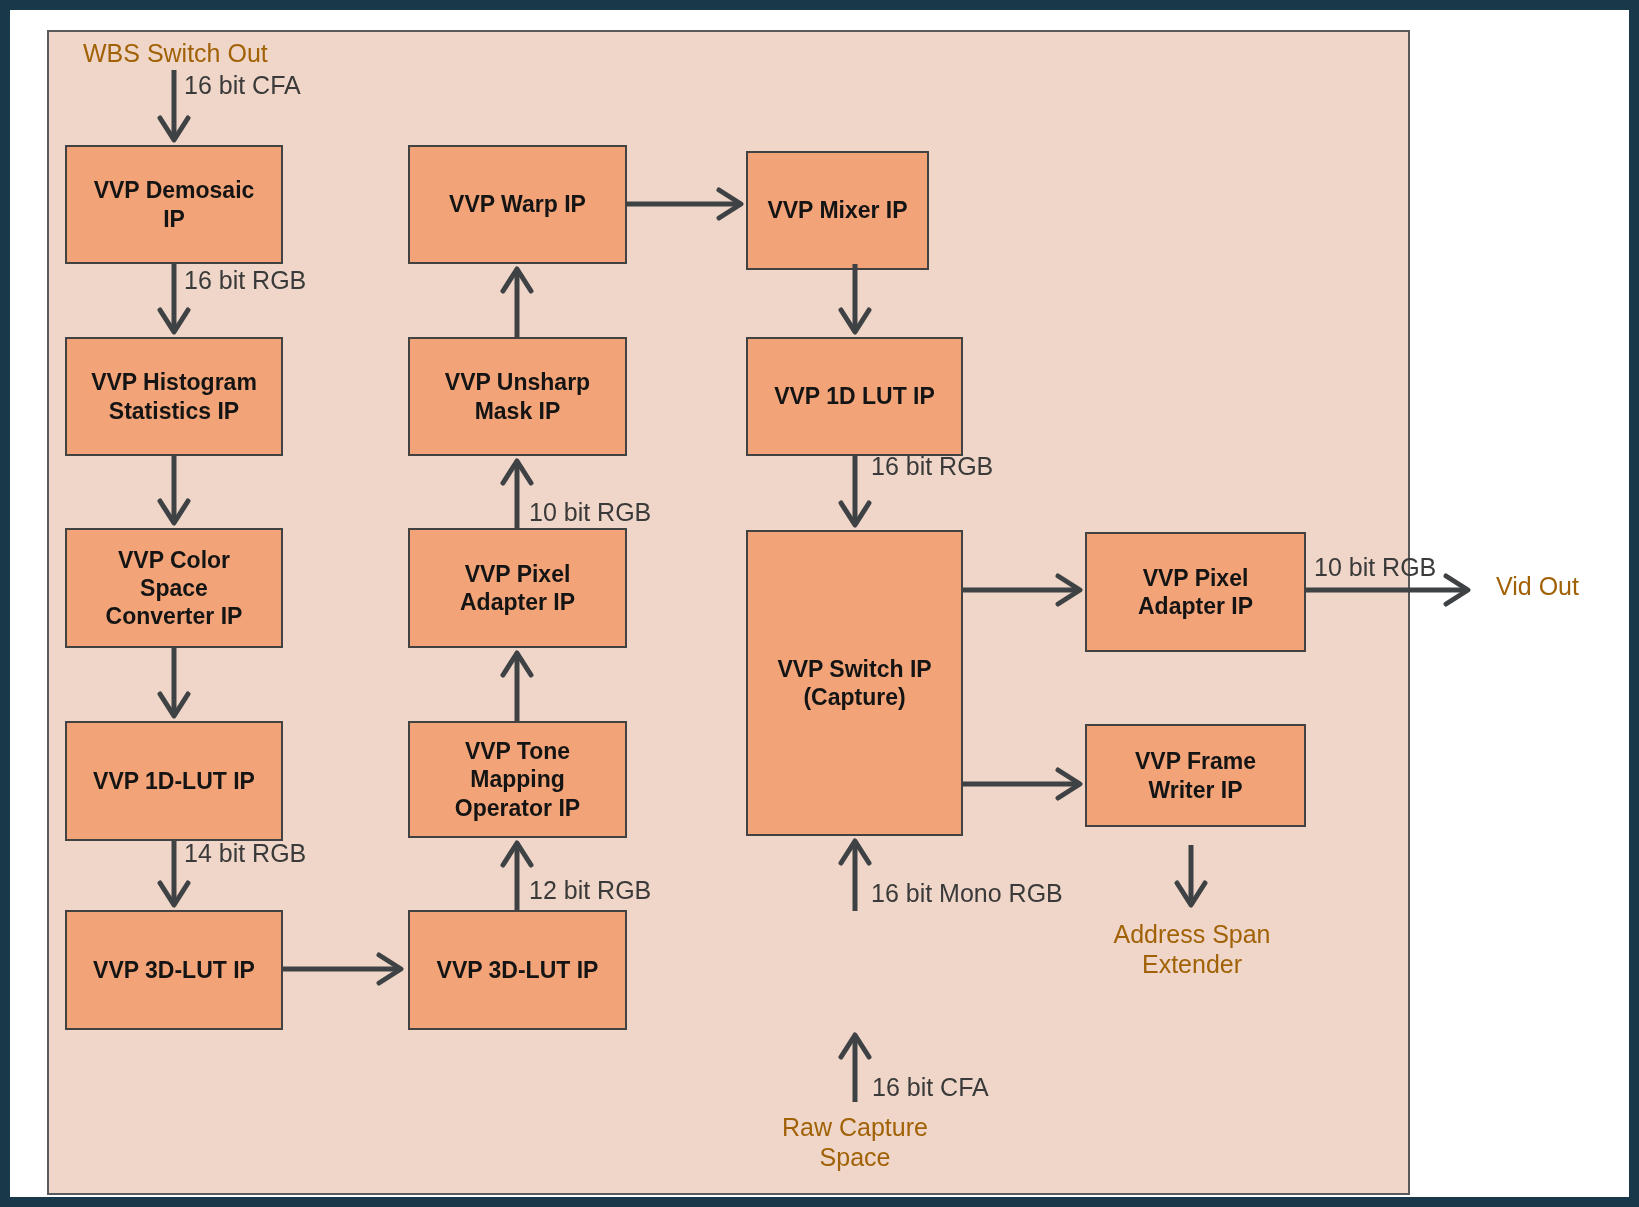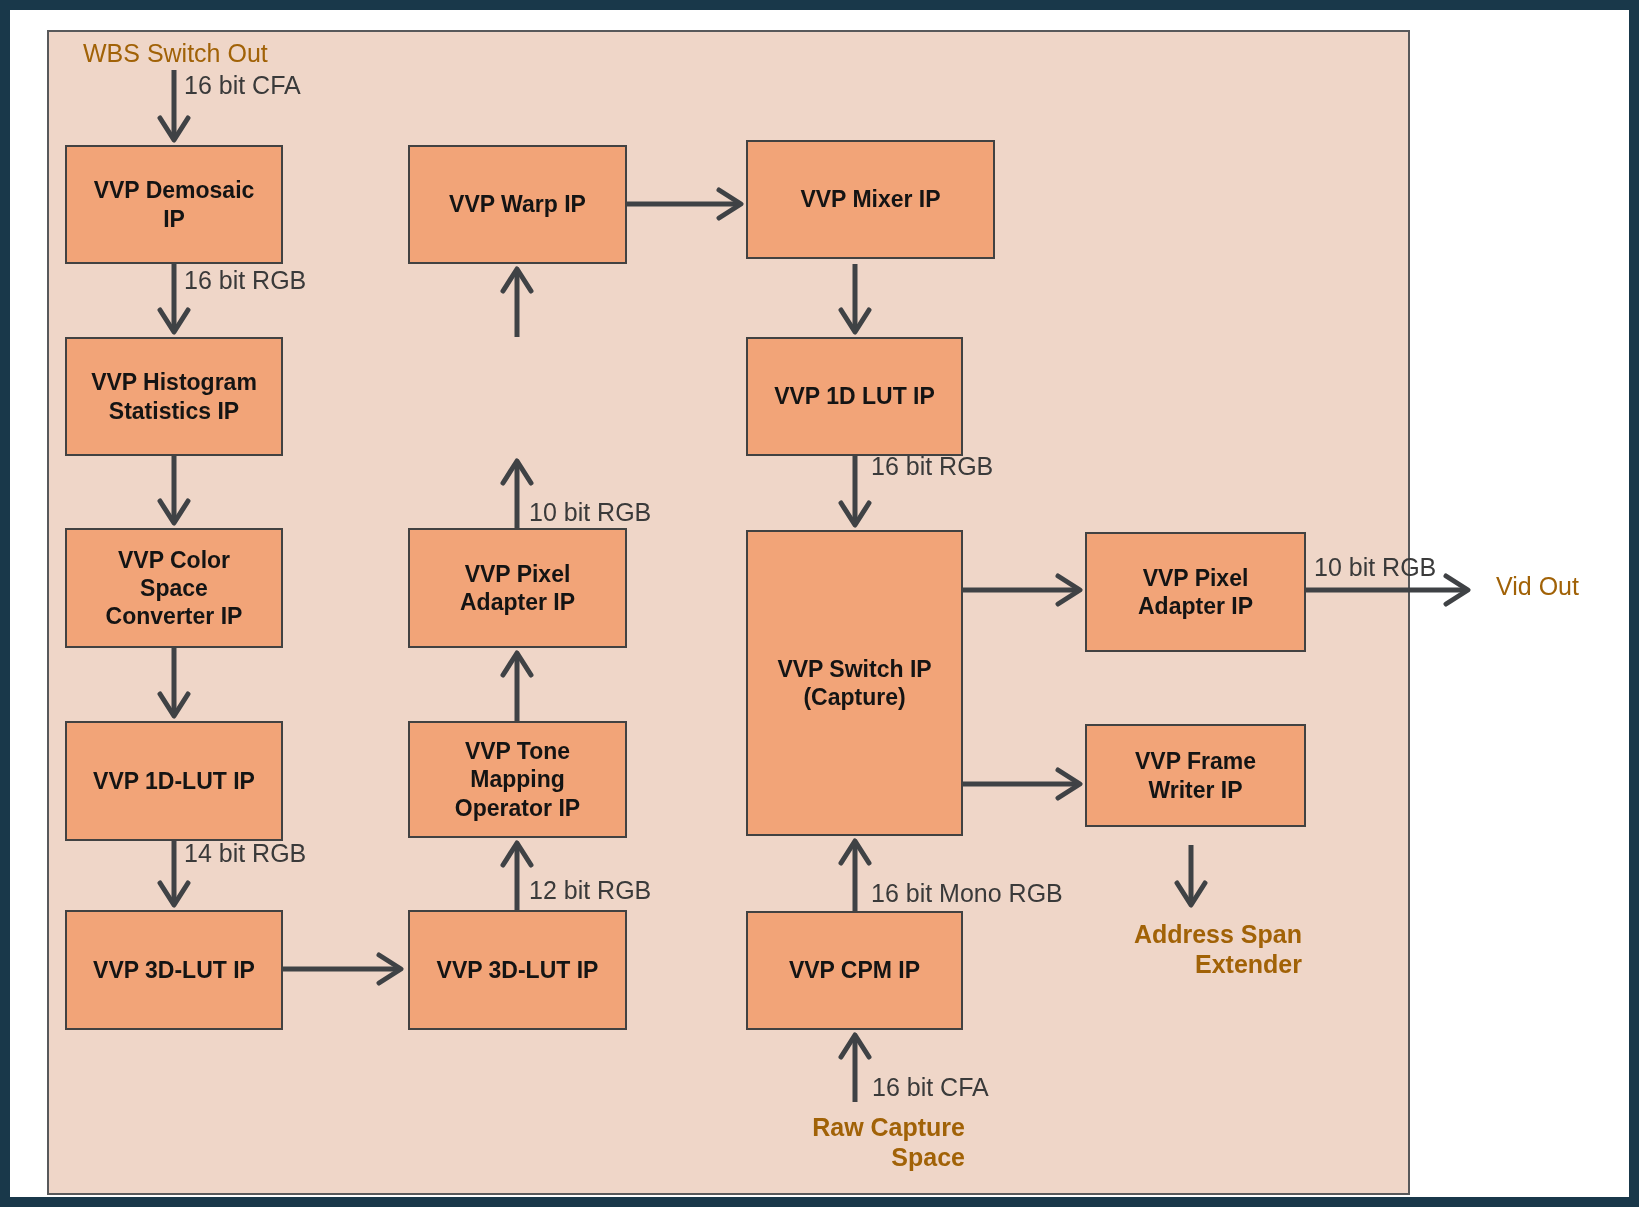--- a/index.html
+++ b/index.html
@@ -60,21 +60,21 @@
     z-index: 4;
   }
   .exttext {
     position: absolute;
     font-size: 25px;
     line-height: 1.2;
     color: #a16207;
     white-space: pre-line;
     z-index: 4;
   }
-  .center { text-align: right; font-weight: bold; }
+  .center { text-align: center; }
 </style>
 </head>
 <body>
 
 <div class="stage">
 
   <div class="panel"></div>
 
   <div class="box" style="left:65px;top:145px;width:218px;height:119px">
     <span>VVP Demosaic
@@ -92,45 +92,46 @@
   <div class="box" style="left:65px;top:721px;width:218px;height:120px">
     <span>VVP 1D-LUT IP</span>
   </div>
   <div class="box" style="left:65px;top:910px;width:218px;height:120px">
     <span>VVP 3D-LUT IP</span>
   </div>
 
   <div class="box" style="left:408px;top:145px;width:219px;height:119px">
     <span>VVP Warp IP</span>
   </div>
+  <div class="box" style="left:408px;top:337px;width:219px;height:119px">
+    <span>VVP Unsharp
+Mask IP</span>
+  </div>
   <div class="box" style="left:408px;top:528px;width:219px;height:120px">
     <span>VVP Pixel
 Adapter IP</span>
   </div>
   <div class="box" style="left:408px;top:721px;width:219px;height:117px">
     <span>VVP Tone
 Mapping
 Operator IP</span>
   </div>
   <div class="box" style="left:408px;top:910px;width:219px;height:120px">
     <span>VVP 3D-LUT IP</span>
   </div>
 
-  <div class="box" style="left:746px;top:140px;width:249px;height:119px">
+  <div class="box" style="left:746px;top:151px;width:183px;height:119px">
     <span>VVP Mixer IP</span>
   </div>
   <div class="box" style="left:746px;top:337px;width:217px;height:119px">
     <span>VVP 1D LUT IP</span>
   </div>
   <div class="box" style="left:746px;top:530px;width:217px;height:306px">
     <span>VVP Switch IP
 (Capture)</span>
-  </div>
-  <div class="box" style="left:746px;top:911px;width:217px;height:119px">
-    <span>VVP CPM IP</span>
   </div>
 
   <div class="box" style="left:1085px;top:532px;width:221px;height:120px">
     <span>VVP Pixel
 Adapter IP</span>
   </div>
   <div class="box" style="left:1085px;top:724px;width:221px;height:103px">
     <span>VVP Frame
 Writer IP</span>
   </div>

